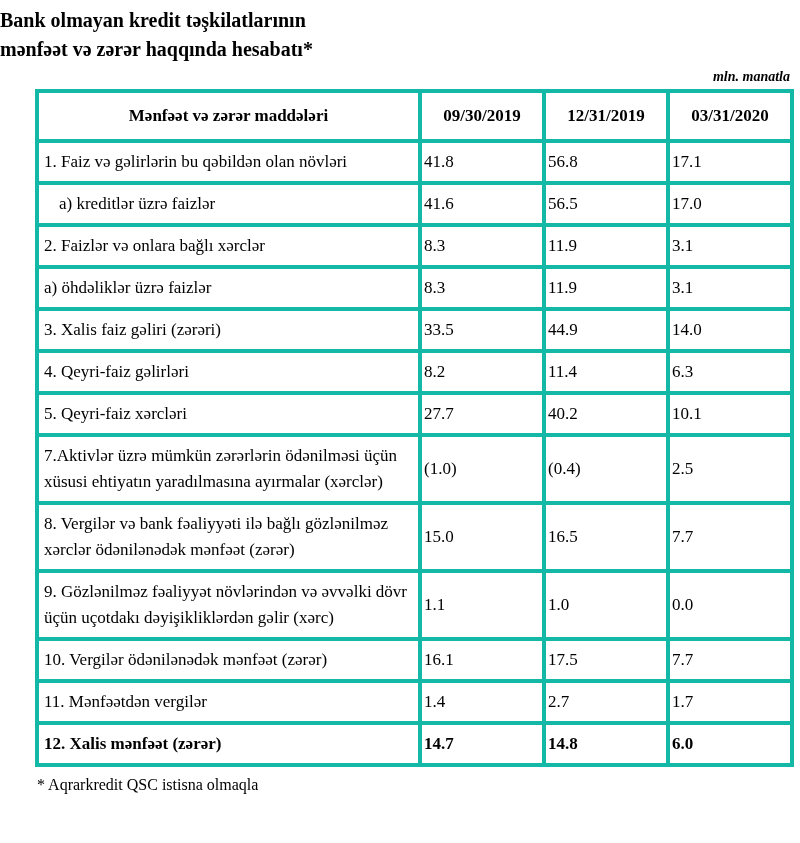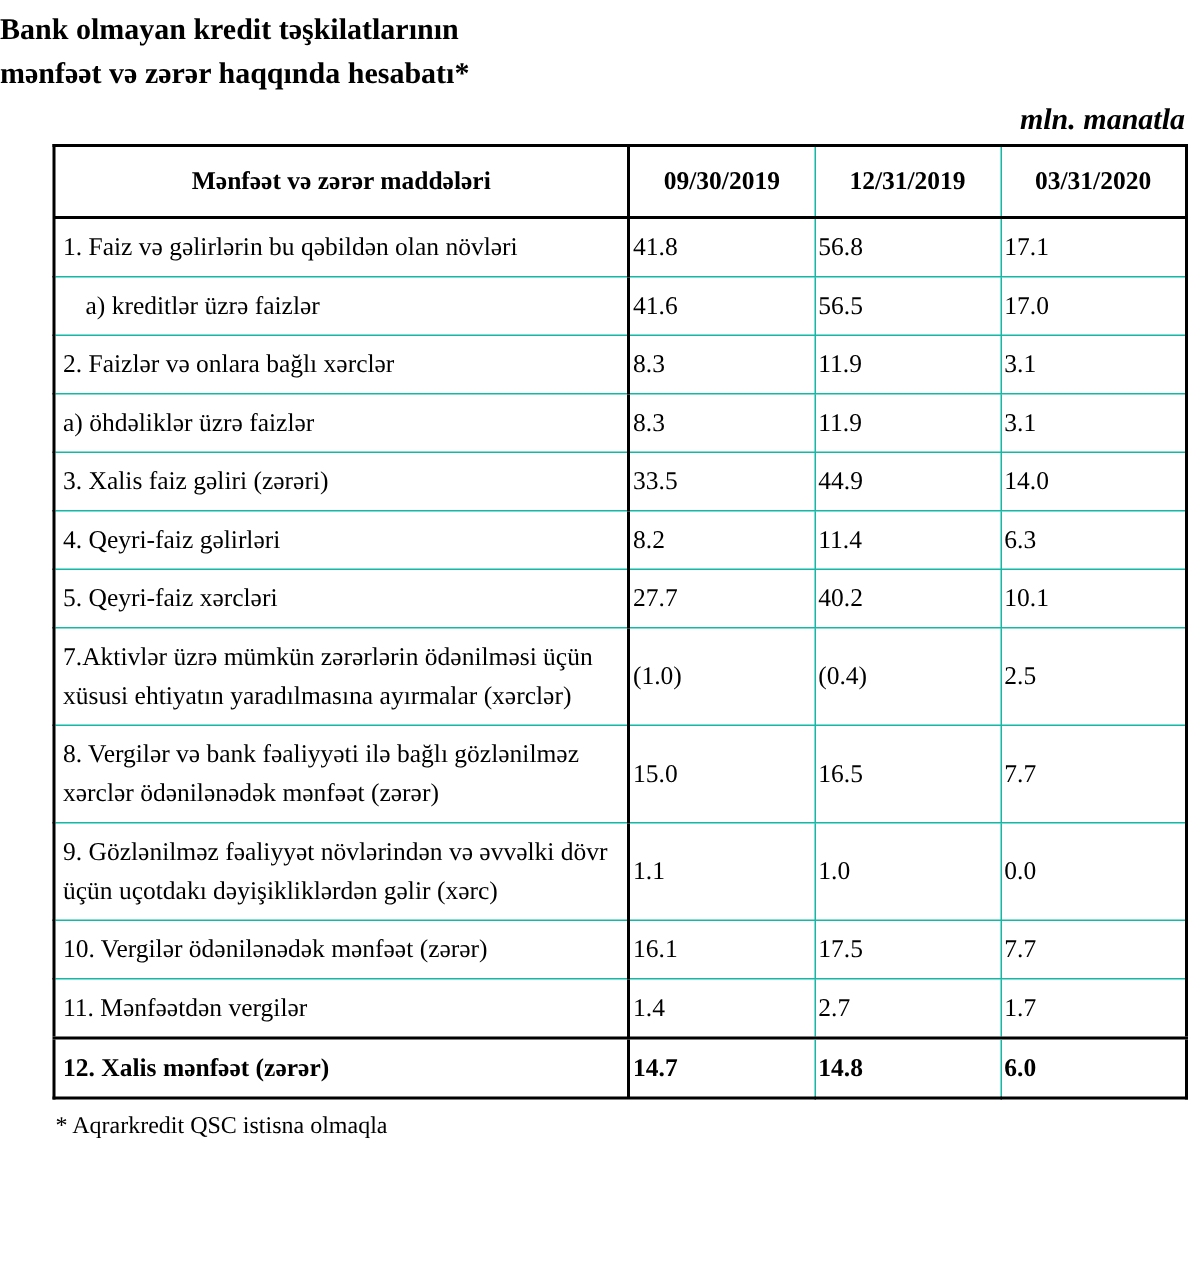--- a/index.html
+++ b/index.html
@@ -17,34 +17,34 @@
   .title-block {
     font-weight: bold;
     font-size: 20px;
     line-height: 29px;
     padding-top: 6px;
   }
   .unit-note {
     text-align: right;
     font-weight: bold;
     font-style: italic;
-    font-size: 20px;
+    font-size: 14px;
     margin: 5px 10px 4px 0;
   }
   table.statement {
     border-collapse: collapse;
     table-layout: fixed;
     margin-left: 35px;
     width: 755px;
     border: 2px solid #000000;
   }
   col.c-label { width: 383px; }
   col.c-val   { width: 124px; }
   th, td {
-    border: 1px solid #14b8a6;
+    border: 4px solid #14b8a6;
     vertical-align: middle;
   }
   thead th {
     border-bottom: 2px solid #000000;
     font-weight: bold;
     font-size: 17px;
     text-align: center;
     padding: 11px 4px;
     line-height: 24px;
   }

